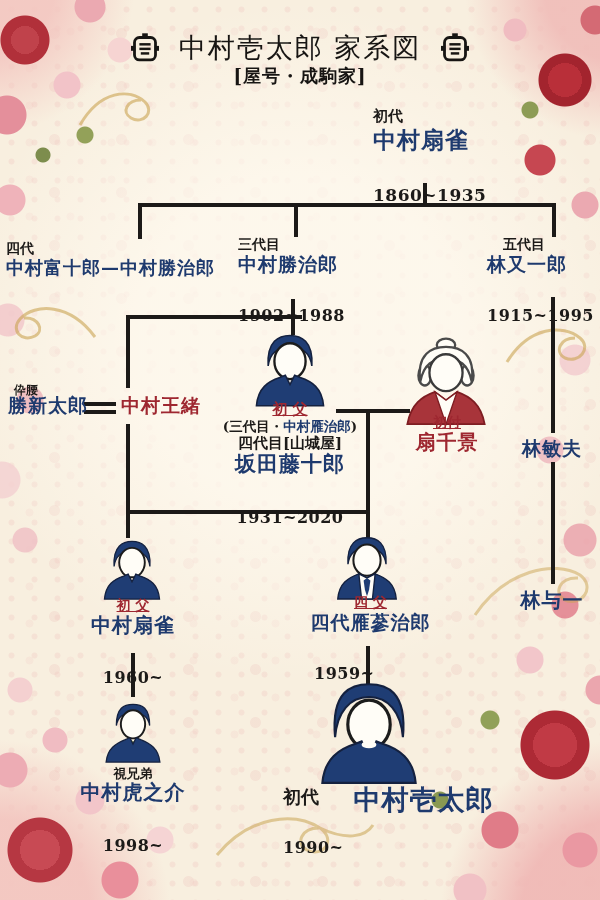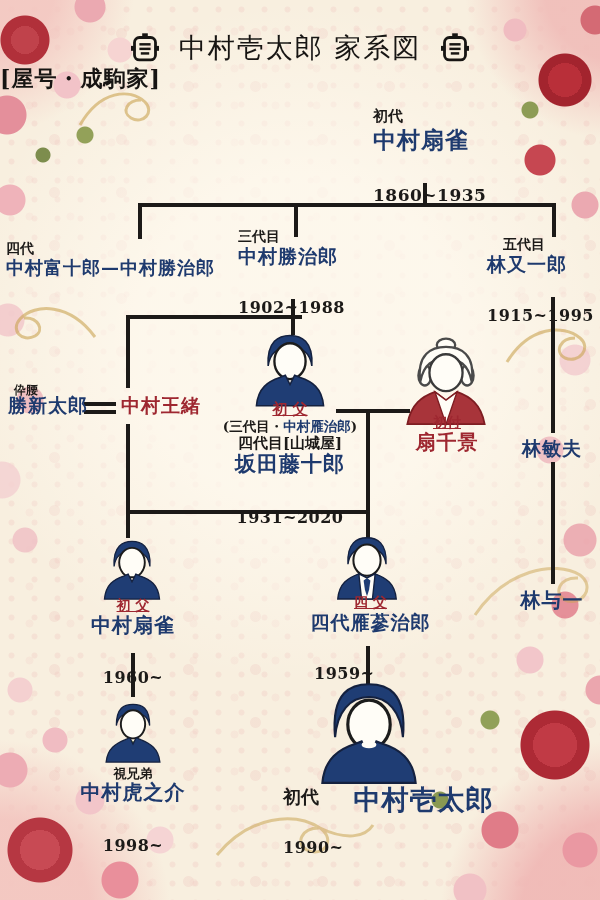--- a/index.html
+++ b/index.html
@@ -69,21 +69,21 @@
   .avatar{position:absolute;z-index:4;}
   .node{position:absolute;z-index:5;line-height:1.18;}
   .lbl{font-weight:bold;color:var(--line-ink);}
   .red-lbl{font-weight:bold;color:var(--accent-red);text-decoration:underline;}
   .name{font-weight:bold;color:var(--name-navy);letter-spacing:1px;}
   .red-name{font-weight:bold;color:var(--accent-red);letter-spacing:1px;}
   .dates{font-weight:bold;color:var(--line-ink);letter-spacing:.5px;margin-top:32px;}
   .center-text{text-align:center;}
   .title-row{position:absolute;left:0;right:0;top:30px;display:flex;justify-content:center;align-items:center;gap:20px;z-index:5;}
   .main-title{margin:0;font-size:27px;font-weight:normal;color:#171513;letter-spacing:2px;}
-  .subtitle{position:absolute;left:0;right:0;top:64px;font-size:22px;font-weight:bold;color:#171513;z-index:5;letter-spacing:1px;}
+  .subtitle{position:absolute;left:0;right:0;top:64px;text-align:center;font-size:18px;font-weight:bold;color:#171513;z-index:5;letter-spacing:1px;}
 </style>
 </head>
 <body>
 
 <div class="stage">
 
   <div class="deco" id="deco-tl"></div>
   <div class="deco" id="deco-tr"></div>
   <div class="deco" id="deco-ml"></div>
   <div class="deco" id="deco-rm"></div>
@@ -156,21 +156,21 @@
     <div class="dates" style="font-size:17px">1860~1935</div>
   </div>
 
   <div class="node" style="left:6px;top:240px">
     <div class="lbl" style="font-size:14px">四代</div>
     <div style="font-size:18px">
       <span class="name">中村富十郎</span><span class="name">—</span><span class="name">中村勝治郎</span>
     </div>
   </div>
 
-  <div class="node" style="left:238px;top:228px">
+  <div class="node" style="left:238px;top:236px">
     <div class="lbl" style="font-size:14px">三代目</div>
     <div class="name" style="font-size:19px">中村勝治郎</div>
     <div class="dates" style="font-size:16px">1902~1988</div>
   </div>
 
   <div class="node" style="left:487px;top:236px">
     <div class="lbl" style="font-size:14px;margin-left:16px">五代目</div>
     <div class="name" style="font-size:19px">林又一郎</div>
     <div class="dates" style="font-size:16px">1915~1995</div>
   </div>

